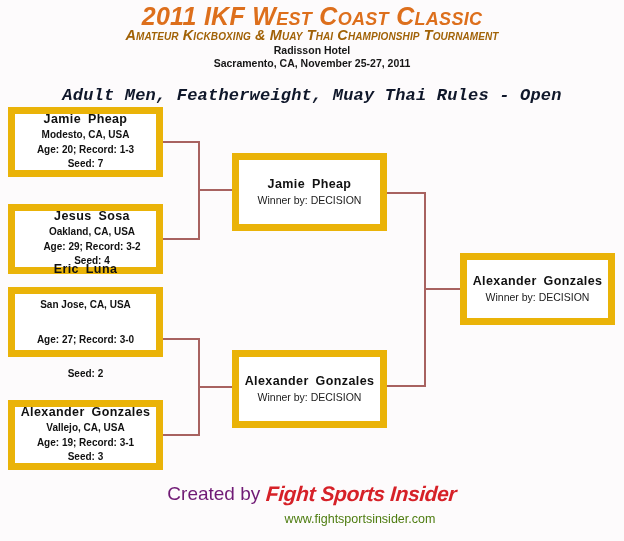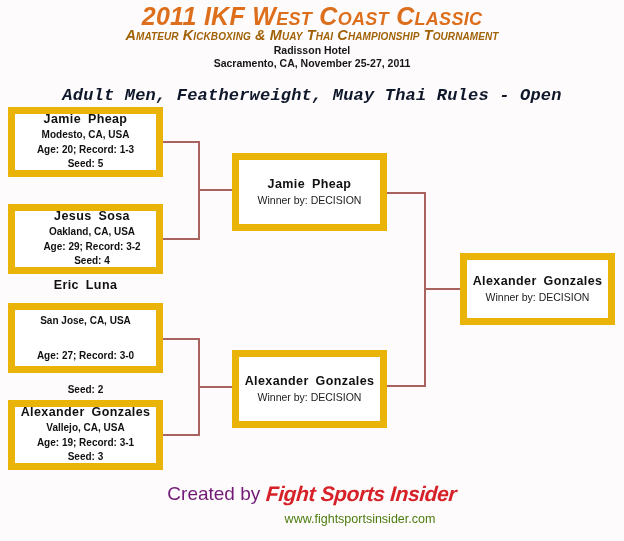--- a/index.html
+++ b/index.html
@@ -179,31 +179,31 @@
 
   <div class="conn" style="left:387px; top:192px; width:39px; height:2px;"></div>
   <div class="conn" style="left:424px; top:192px; width:2px; height:195px;"></div>
   <div class="conn" style="left:387px; top:385px; width:39px; height:2px;"></div>
   <div class="conn" style="left:424px; top:288px; width:38px; height:2px;"></div>
 
   <div class="box" style="left:8px; top:107px; width:155px; height:70px;">
     <div class="comp-name">Jamie  Pheap</div>
     <div class="comp-line">Modesto, CA, USA</div>
     <div class="comp-line">Age: 20; Record: 1-3</div>
-    <div class="comp-line">Seed: 5</div>
+    <div class="comp-line">Seed: 7</div>
   </div>
 
   <div class="box" style="left:8px; top:204px; width:155px; height:70px;padding-left:13px;">
     <div class="comp-name">Jesus  Sosa</div>
     <div class="comp-line">Oakland, CA, USA</div>
     <div class="comp-line">Age: 29; Record: 3-2</div>
     <div class="comp-line">Seed: 4</div>
   </div>
 
-  <div class="box" style="left:8px; top:303px; width:155px; height:70px;gap:20px;">
+  <div class="box" style="left:8px; top:287px; width:155px; height:70px;gap:20px;">
     <div class="comp-name">Eric  Luna</div>
     <div class="comp-line">San Jose, CA, USA</div>
     <div class="comp-line">Age: 27; Record: 3-0</div>
     <div class="comp-line">Seed: 2</div>
   </div>
 
   <div class="box" style="left:8px; top:400px; width:155px; height:70px;">
     <div class="comp-name">Alexander  Gonzales</div>
     <div class="comp-line">Vallejo, CA, USA</div>
     <div class="comp-line">Age: 19; Record: 3-1</div>

